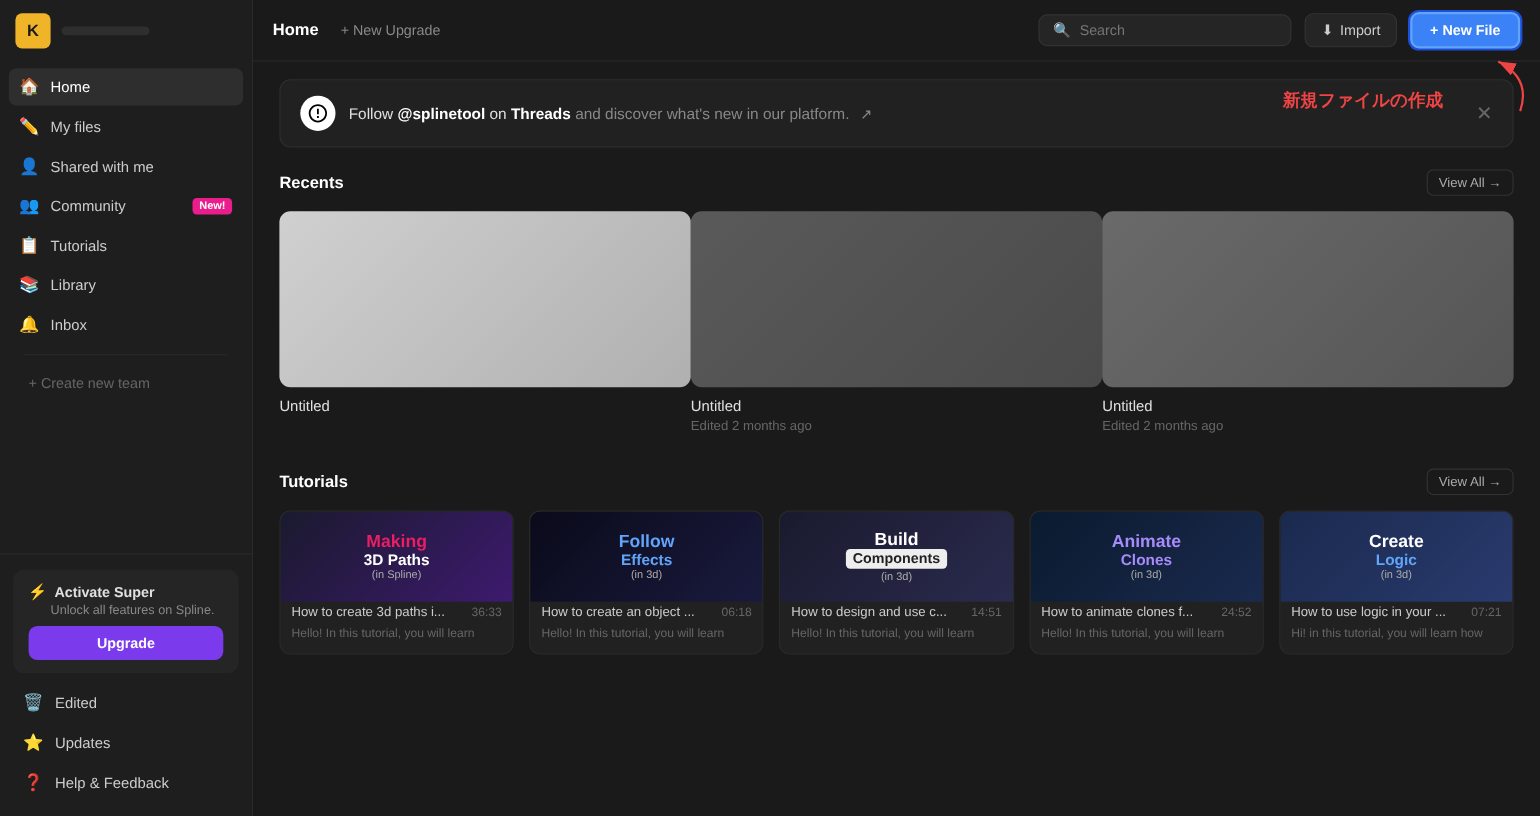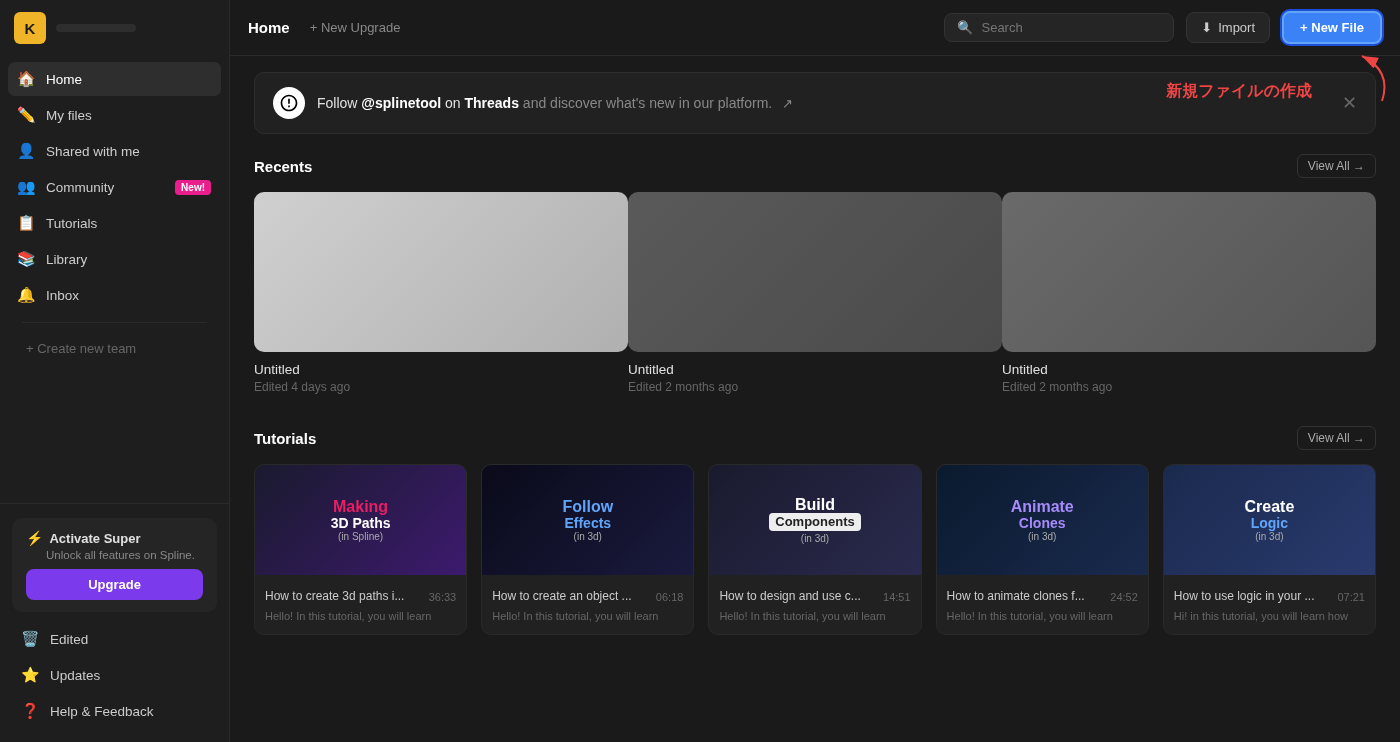--- a/index.html
+++ b/index.html
@@ -387,21 +387,21 @@
 
     .tutorial-card {
       cursor: pointer;
       border-radius: 10px;
       overflow: hidden;
       background: #212121;
       border: 1px solid #2a2a2a;
     }
 
     .tutorial-thumb {
-      height: 110px;
+      height: 82px;
       display: flex;
       align-items: center;
       justify-content: center;
       position: relative;
     }
 
     .tutorial-thumb-1 { background: linear-gradient(135deg, #1a1a2e, #3d1a6e); }
     .tutorial-thumb-2 { background: linear-gradient(135deg, #0a0a1a, #1a1a3e); }
     .tutorial-thumb-3 { background: linear-gradient(135deg, #1a1a2e, #2a2a4e); }
     .tutorial-thumb-4 { background: linear-gradient(135deg, #0a1a2e, #1a2a4e); }
@@ -420,21 +420,21 @@
 
     .tutorial-thumb-text .small {
       font-size: 10px;
       color: #aaa;
     }
 
     .t1-big { color: #e91e63; }
     .t1-big2 { color: #fff; }
 
     .tutorial-info {
-      padding: 14px 10px 10px;
+      padding: 2px 10px 10px;
     }
 
     .tutorial-row {
       display: flex;
       align-items: center;
       justify-content: space-between;
       margin-bottom: 4px;
     }
 
     .tutorial-name {
@@ -590,21 +590,20 @@
 
     <div class="section-header">
       <span class="section-title">Recents</span>
       <button class="view-all-btn">View All →</button>
     </div>
 
     <div class="recents-grid">
       <div class="file-card">
         <div class="file-thumbnail light"></div>
         <div class="file-name">Untitled</div>
-        <div class="file-date">Edited 4 days ago</div>
       </div>
       <div class="file-card">
         <div class="file-thumbnail mid"></div>
         <div class="file-name">Untitled</div>
         <div class="file-date">Edited 2 months ago</div>
       </div>
       <div class="file-card">
         <div class="file-thumbnail dark"></div>
         <div class="file-name">Untitled</div>
         <div class="file-date">Edited 2 months ago</div>

